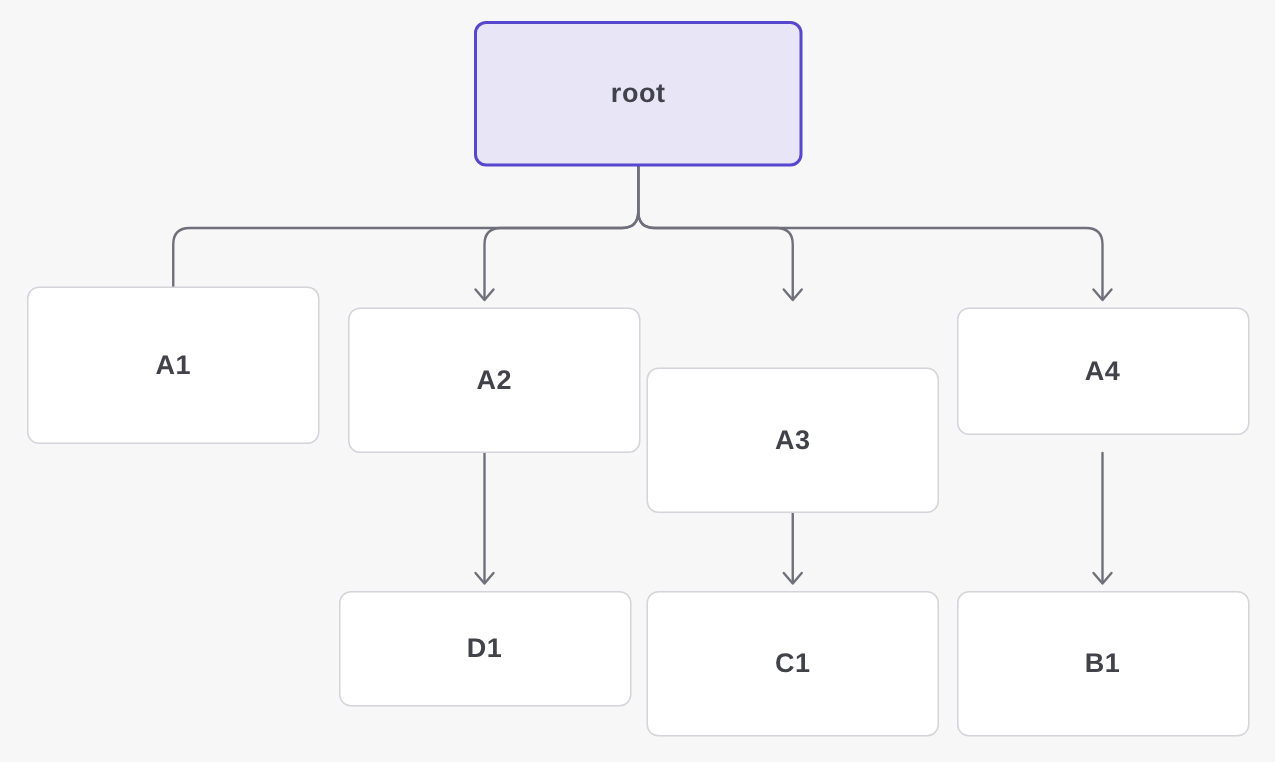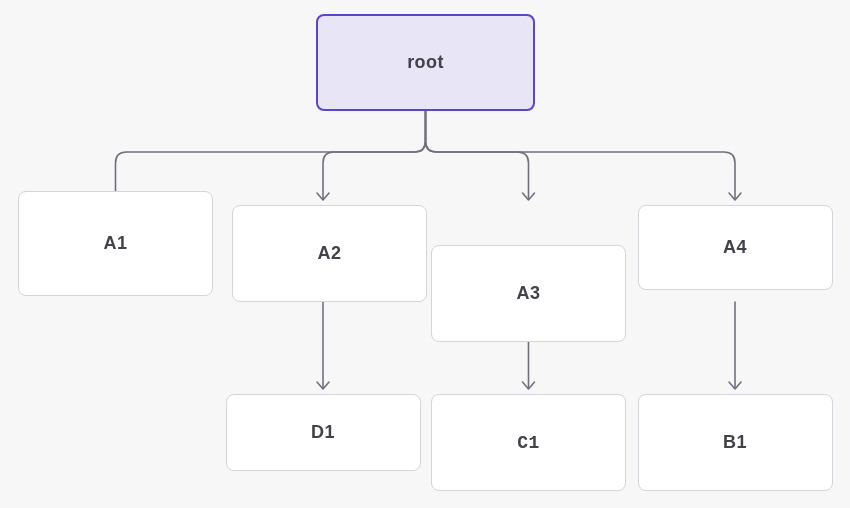--- a/index.html
+++ b/index.html
@@ -83,20 +83,20 @@
       </div>
       <div class="tree-node" style="left: 431px; top: 205px; width: 195px; height: 97px; margin-top: 40px;">
         <span class="node-label">A3</span>
       </div>
       <div class="tree-node" style="left: 637.5px; top: 205px; width: 195px; height: 85px;">
         <span class="node-label">A4</span>
       </div>
       <div class="tree-node" style="left: 225.5px; top: 394px; width: 195px; height: 77px;">
         <span class="node-label">D1</span>
       </div>
-      <div class="tree-node" style="left: 431px; top: 394px; width: 195px; height: 97px; font-family: Liberation Mono, monospace;">
+      <div class="tree-node" style="left: 431px; top: 394px; width: 195px; height: 97px;">
         <span class="node-label">C1</span>
       </div>
       <div class="tree-node" style="left: 637.5px; top: 394px; width: 195px; height: 97px;">
         <span class="node-label">B1</span>
       </div>
     </div>
 </div>
 
 </body></html>

